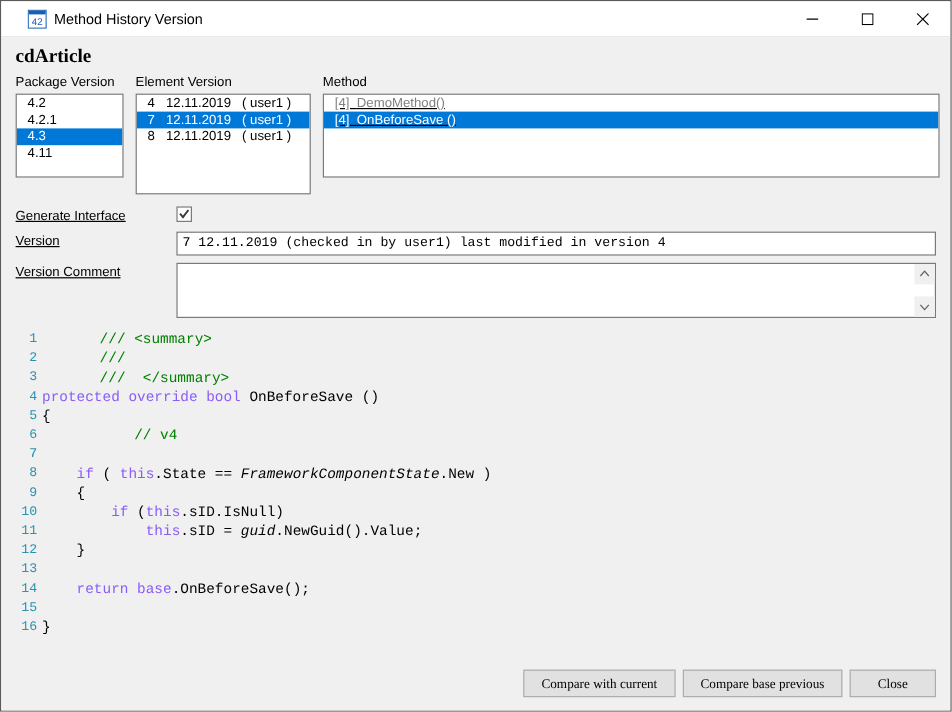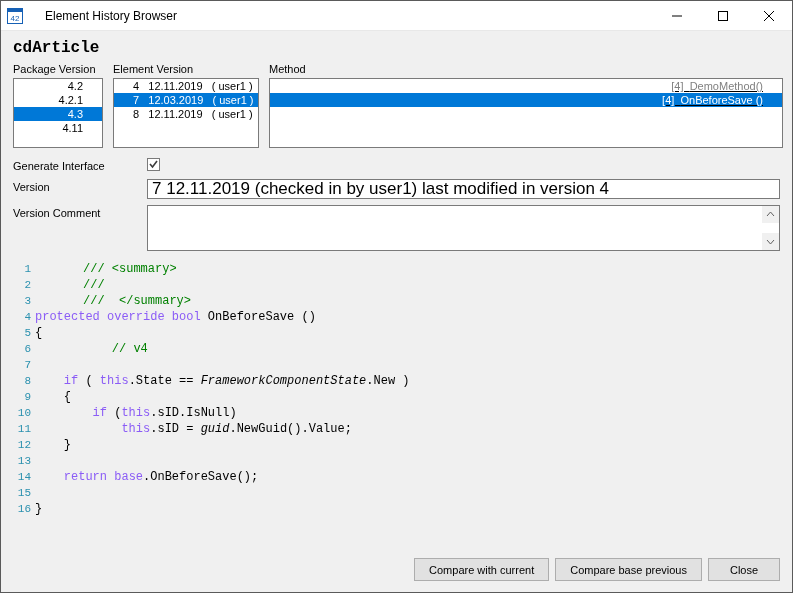--- a/index.html
+++ b/index.html
@@ -19,39 +19,39 @@
     display: flex;
     align-items: center;
     padding-left: 6px;
     border-bottom: 1px solid #e8e8e8;
   }
   .titlebar .app-icon {
     width: 32px; height: 16px;
     margin-right: 6px;
     display: inline-flex;
     align-items: center;
-    justify-content: flex-start;
+    justify-content: flex-end;
   }
   .titlebar .title-text { flex: 1; font-size: 12px; color: #000; }
   .titlebar .win-btns { display: flex; height: 100%; }
   .titlebar .win-btn {
     width: 46px;
     display: flex;
     align-items: center;
     justify-content: center;
   }
   .titlebar .win-btn svg { stroke: #000; }
   .client {
     background: #f0f0f0;
     height: 562px;
     position: relative;
     padding: 0 12px;
   }
   .heading {
-    font-family: Liberation Mono, monospace;
+    font-family: Liberation Serif, serif;
     font-weight: bold;
     font-size: 16px;
     padding: 8px 0 6px 0;
   }
   .top-lists {
     display: flex;
     gap: 0;
     margin-bottom: 10px;
   }
   .list-col {
@@ -61,47 +61,48 @@
   }
   .list-label { font-size: 11px; margin-bottom: 3px; color: #000; }
   .listbox {
     background: #fff;
     border: 1px solid #7a7a7a;
     font-size: 11px;
     line-height: 14px;
     overflow: hidden;
   }
   .listbox.pkg { width: 90px; height: 70px; }
-  .listbox.elem { width: 146px; height: 70px; }
+  .listbox.elem { width: 146px; height: 84px; }
   .listbox.meth { width: 514px; height: 70px; text-decoration: underline; }
-  .listbox .item { padding: 0 19px; white-space: pre; text-align: right; }
+  .listbox .item { padding: 0 9px; white-space: pre; }
   .listbox .item.sel { background: #0078d7; color: #fff; }
   .listbox .item.gray { color: #808080; }
   .listbox .item .v { color: #808080; }
   .listbox .item.sel .v { color: #fff; }
   .form-rows { margin-top: 8px; }
   .form-row { display: flex; align-items: flex-start; margin-bottom: 6px; }
-  .form-row .lbl { width: 134px; font-size: 11px; padding-top: 2px; }
+  .form-row .lbl { width: 134px; font-size: 11px; padding-top: 2px; text-decoration: underline; }
   .form-row .ctl { flex: 1; }
   .checkbox {
     width: 13px; height: 13px;
     background: #fff;
     border: 1px solid #7a7a7a;
     display: inline-flex;
     align-items: center;
     justify-content: center;
   }
   .textfield {
     background: #fff;
     border: 1px solid #7a7a7a;
     height: 20px;
     width: 100%;
     padding: 2px 4px;
-    font-size: 17px;
+    font-size: 11px;
     line-height: 14px;
+    font-family: Liberation Mono, monospace;
   }
   .textarea-wrap {
     position: relative;
     width: 100%;
     height: 46px;
     background: #fff;
     border: 1px solid #7a7a7a;
   }
   .textarea-wrap .scroll-up, .textarea-wrap .scroll-down {
     position: absolute;
@@ -147,35 +148,36 @@
   .btn {
     border: 1px solid #adadad;
     background: #e1e1e1;
     height: 23px;
     padding: 0 14px;
     font-size: 11px;
     display: inline-flex;
     align-items: center;
     justify-content: center;
     min-width: 72px;
+    font-family: Liberation Serif, serif;
   }
 </style>
 </head>
 <body>
 
 <div class="titlebar">
   <span class="app-icon">
     <svg width="16" height="16" viewBox="0 0 16 16">
       <rect x="0" y="0" width="16" height="16" fill="#1560b5"></rect>
       <rect x="1" y="1" width="14" height="14" fill="#ffffff"></rect>
       <rect x="1" y="1" width="14" height="3" fill="#1560b5"></rect>
       <text x="8" y="13" text-anchor="middle" font-size="8" fill="#1560b5" font-family="Arial">42</text>
     </svg>
   </span>
-  <span class="title-text">Element History Browser</span>
+  <span class="title-text">Method History Version</span>
   <div class="win-btns">
     <div class="win-btn">
       <svg width="10" height="10">
           <line x1="0" y1="5" x2="10" y2="5" stroke-width="1"></line>
         </svg>
     </div>
     <div class="win-btn">
       <svg width="10" height="10">
           <rect x="0.5" y="0.5" width="9" height="9" fill="none" stroke-width="1"></rect>
         </svg>
@@ -200,21 +202,21 @@
           <div class="item">4.2</div>
           <div class="item">4.2.1</div>
           <div class="item sel">4.3</div>
           <div class="item">4.11</div>
         </div>
     </div>
     <div class="list-col">
       <div class="list-label">Element Version</div>
       <div class="listbox elem" id="elem-list">
           <div class="item">4   12.11.2019   ( user1 )</div>
-          <div class="item sel">7   12.03.2019   ( user1 )</div>
+          <div class="item sel">7   12.11.2019   ( user1 )</div>
           <div class="item">8   12.11.2019   ( user1 )</div>
         </div>
     </div>
     <div class="list-col" style="margin-right:17px;">
       <div class="list-label">Method</div>
       <div class="listbox meth" id="meth-list">
           <div class="item gray"><span class="v">[4]  </span><span>DemoMethod()</span></div>
           <div class="item sel"><span class="v">[4]  </span><span>OnBeforeSave ()</span></div>
         </div>
     </div>

